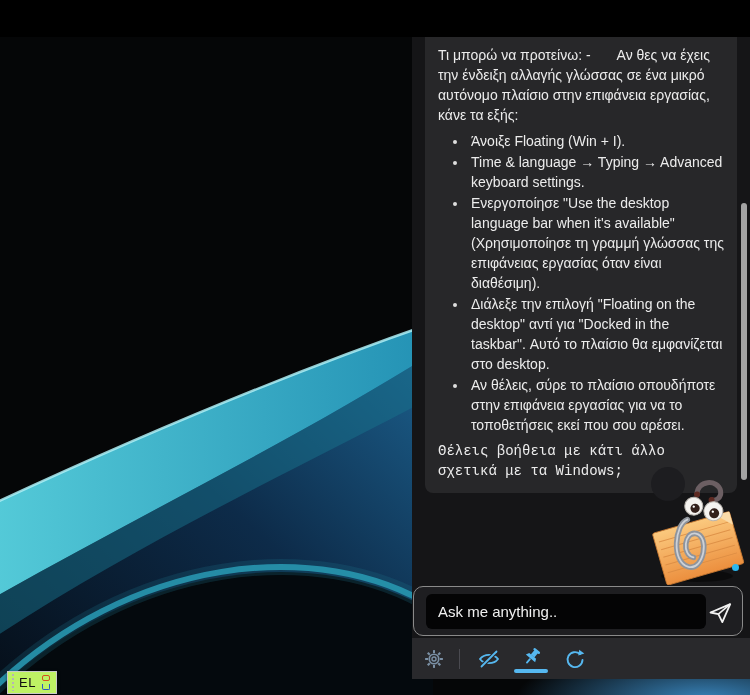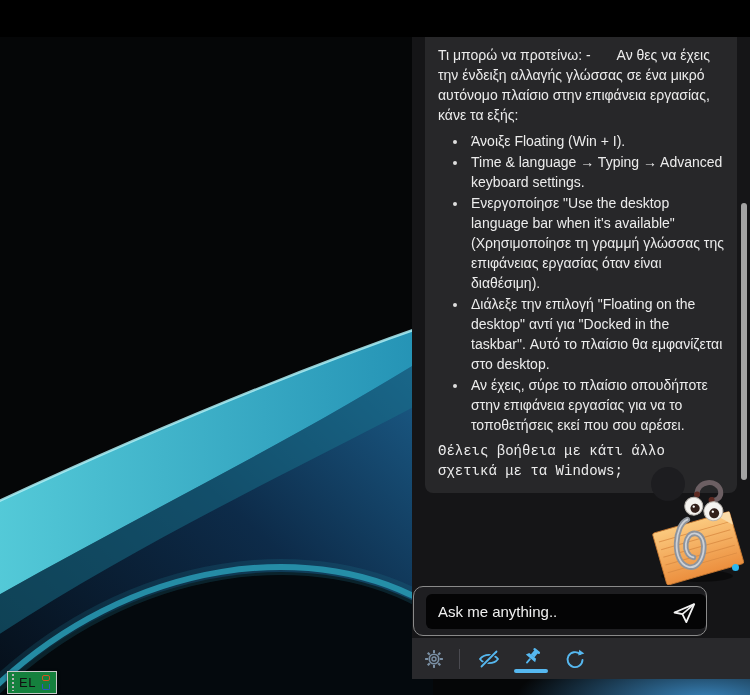--- a/index.html
+++ b/index.html
@@ -4,21 +4,21 @@
 <style>
   * { margin:0; padding:0; box-sizing:border-box; }
   body { background:#000; font-family:"Liberation Sans","DejaVu Sans",sans-serif; }
   #screen { position:relative; width:750px; height:695px; overflow:hidden; background:#050607;margin-top:37px; }
 
   
   #wallpaper { position:absolute; inset:0; }
 
   
   #lang-bar { position:absolute; left:7px; top:634px; width:50px; height:23px;
-    background:#15803d; border:1px solid #c9c9c9; box-shadow:0 1px 3px rgba(0,0,0,.5);
+    background:#bef264; border:1px solid #c9c9c9; box-shadow:0 1px 3px rgba(0,0,0,.5);
     display:flex; align-items:center; z-index:30; }
   #lang-grip { width:5px; height:17px; margin-left:2px;
     background:repeating-linear-gradient(#b5b5b5 0 2px, transparent 2px 4px);
     background-size:2px 100%; background-repeat:no-repeat; background-position:center; }
   #lang-label { flex:1; text-align:center; font-size:13px; color:#111; letter-spacing:.5px; }
   #lang-icon { width:12px; height:17px; margin-right:4px; position:relative; }
   #lang-icon .o { position:absolute; top:1px; left:2px; width:8px; height:6px;
     border:1.6px solid #d4541e; border-radius:2px; }
   #lang-icon .u { position:absolute; bottom:1px; left:2px; width:8px; height:6px;
     border:1.6px solid #2b56c8; border-top:none; border-radius:0 0 2px 2px; }
@@ -39,21 +39,21 @@
   #scroll-thumb { position:absolute; left:741px; top:166px; width:6px; height:277px;
     background:#a3a3a3; border-radius:3px; z-index:20; }
 
   #thought-circle { position:absolute; left:651px; top:430px; width:34px; height:34px;
     border-radius:50%; background:#1d1d20; z-index:11; }
   #clippy { position:absolute; left:645px; top:436px; width:100px; height:112px; z-index:12; }
   #blue-dot { position:absolute; left:732px; top:527px; width:7px; height:7px;
     border-radius:50%; background:#2bb7ee; z-index:13; }
 
   
-  #input-wrap { position:absolute; left:1px; top:549px; width:294px; height:50px;
+  #input-wrap { position:absolute; left:1px; top:549px; width:330px; height:50px;
     border:1px solid #8a8a8a; border-radius:10px; background:#1e1e21; }
   #ask-input { position:absolute; left:12px; top:7px; width:280px; height:35px;
     background:#040405; border:none; border-radius:6px; color:#f0f0f0;
     font-size:15px; padding:0 12px; font-family:inherit; outline:none; }
   #ask-input::placeholder { color:#f0f0f0; opacity:1; }
   #send-btn { position:absolute; right:5px; top:7px; width:36px; height:36px;
     background:transparent; border:none; display:flex; align-items:center;
     justify-content:center; cursor:pointer; }
 
   
@@ -115,21 +115,21 @@
   </div>
 
   <div id="panel">
     <div id="bubble">
       <p class="intro"><span>Τι μπορώ να προτείνω: -</span><span class="gap"></span><span>Αν θες να έχεις την ένδειξη αλλαγής γλώσσας σε ένα μικρό αυτόνομο πλαίσιο στην επιφάνεια εργασίας, κάνε τα εξής:</span></p>
       <ul>
         <li>Άνοιξε Floating (Win + I).</li>
         <li>Time &amp; language → Typing → Advanced keyboard settings.</li>
         <li>Ενεργοποίησε "Use the desktop language bar when it's available" (Χρησιμοποίησε τη γραμμή γλώσσας της επιφάνειας εργασίας όταν είναι διαθέσιμη).</li>
         <li>Διάλεξε την επιλογή "Floating on the desktop" αντί για "Docked in the taskbar". Αυτό το πλαίσιο θα εμφανίζεται στο desktop.</li>
-        <li>Αν έχεις, σύρε το πλαίσιο οπουδήποτε στην επιφάνεια εργασίας για να το τοποθετήσεις εκεί που σου αρέσει.</li>
+        <li>Αν θέλεις, σύρε το πλαίσιο οπουδήποτε στην επιφάνεια εργασίας για να το τοποθετήσεις εκεί που σου αρέσει.</li>
       </ul>
       <p class="closing">Θέλεις βοήθεια με κάτι άλλο σχετικά με τα Windows;</p>
     </div>
 
     <div id="input-wrap">
       <input id="ask-input" type="text" placeholder="Ask me anything.." style="">
       <button id="send-btn">
         <svg width="27" height="27" viewBox="0 0 24 24">
           <path d="M4,12 L21.5,4.5 L14.5,20.5 L11,13.5 Z" fill="none" stroke="#f2f2f2" stroke-width="1.6" stroke-linejoin="round"></path>
           <path d="M11,13.5 L21.5,4.5" fill="none" stroke="#f2f2f2" stroke-width="1.4"></path>

